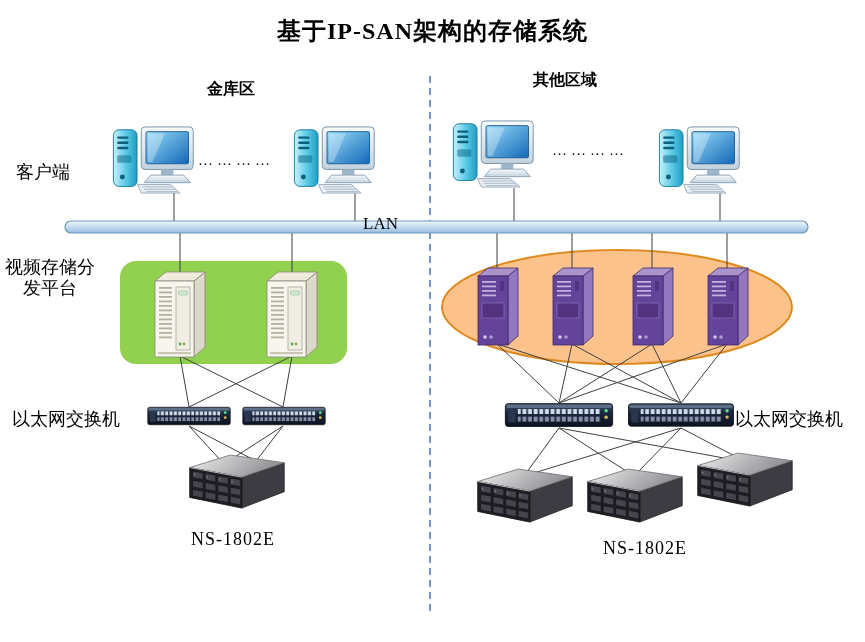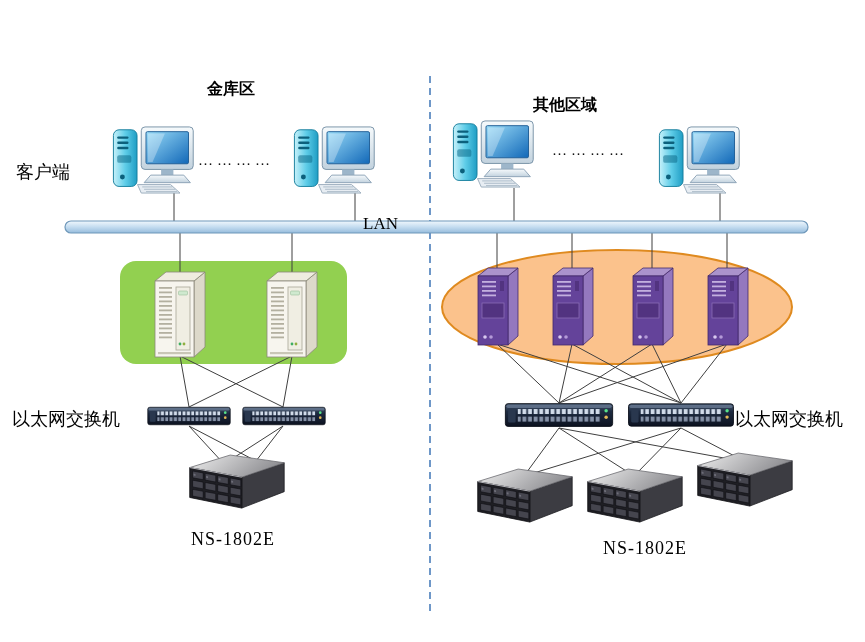--- a/index.html
+++ b/index.html
@@ -241,30 +241,32 @@
     </g>
 
     <g>
       <use href="#ic-storage" xlink:href="#ic-storage" x="182" y="452" width="108" height="62"></use>
       <use href="#ic-storage" xlink:href="#ic-storage" x="470" y="466" width="108" height="62"></use>
       <use href="#ic-storage" xlink:href="#ic-storage" x="580" y="466" width="108" height="62"></use>
       <use href="#ic-storage" xlink:href="#ic-storage" x="690" y="450" width="108" height="62"></use>
     </g>
   </svg>
 
+  <div class="title">基于IP-SAN架构的存储系统</div>
 
   <div class="lbl zone-lbl" style="left:207px;top:79px;">金库区</div>
-  <div class="lbl zone-lbl" style="left:533px;top:95px;font-family:Liberation Serif, serif;">其他区域</div>
+  <div class="lbl zone-lbl" style="left:533px;top:70px;font-family:Liberation Serif, serif;">其他区域</div>
 
   <div class="lbl" style="left:16px;top:160px;">客户端</div>
   <div class="lbl dots" style="left:198px;top:152px;">…………</div>
   <div class="lbl dots" style="left:552px;top:142px;">…………</div>
 
   <div class="lbl lan-lbl" style="left:363px;top:214px;">LAN</div>
 
+  <div class="lbl wrap" style="left:5px;top:257px;width:90px;">视频存储分发平台</div>
 
   <div class="lbl" style="left:12px;top:407px;">以太网交换机</div>
   <div class="lbl" style="left:735px;top:407px;">以太网交换机</div>
 
   <div class="lbl model" style="left:173px;top:529px;">NS-1802E</div>
   <div class="lbl model" style="left:585px;top:538px;">NS-1802E</div>
 
 </div>
 
 </body></html>

